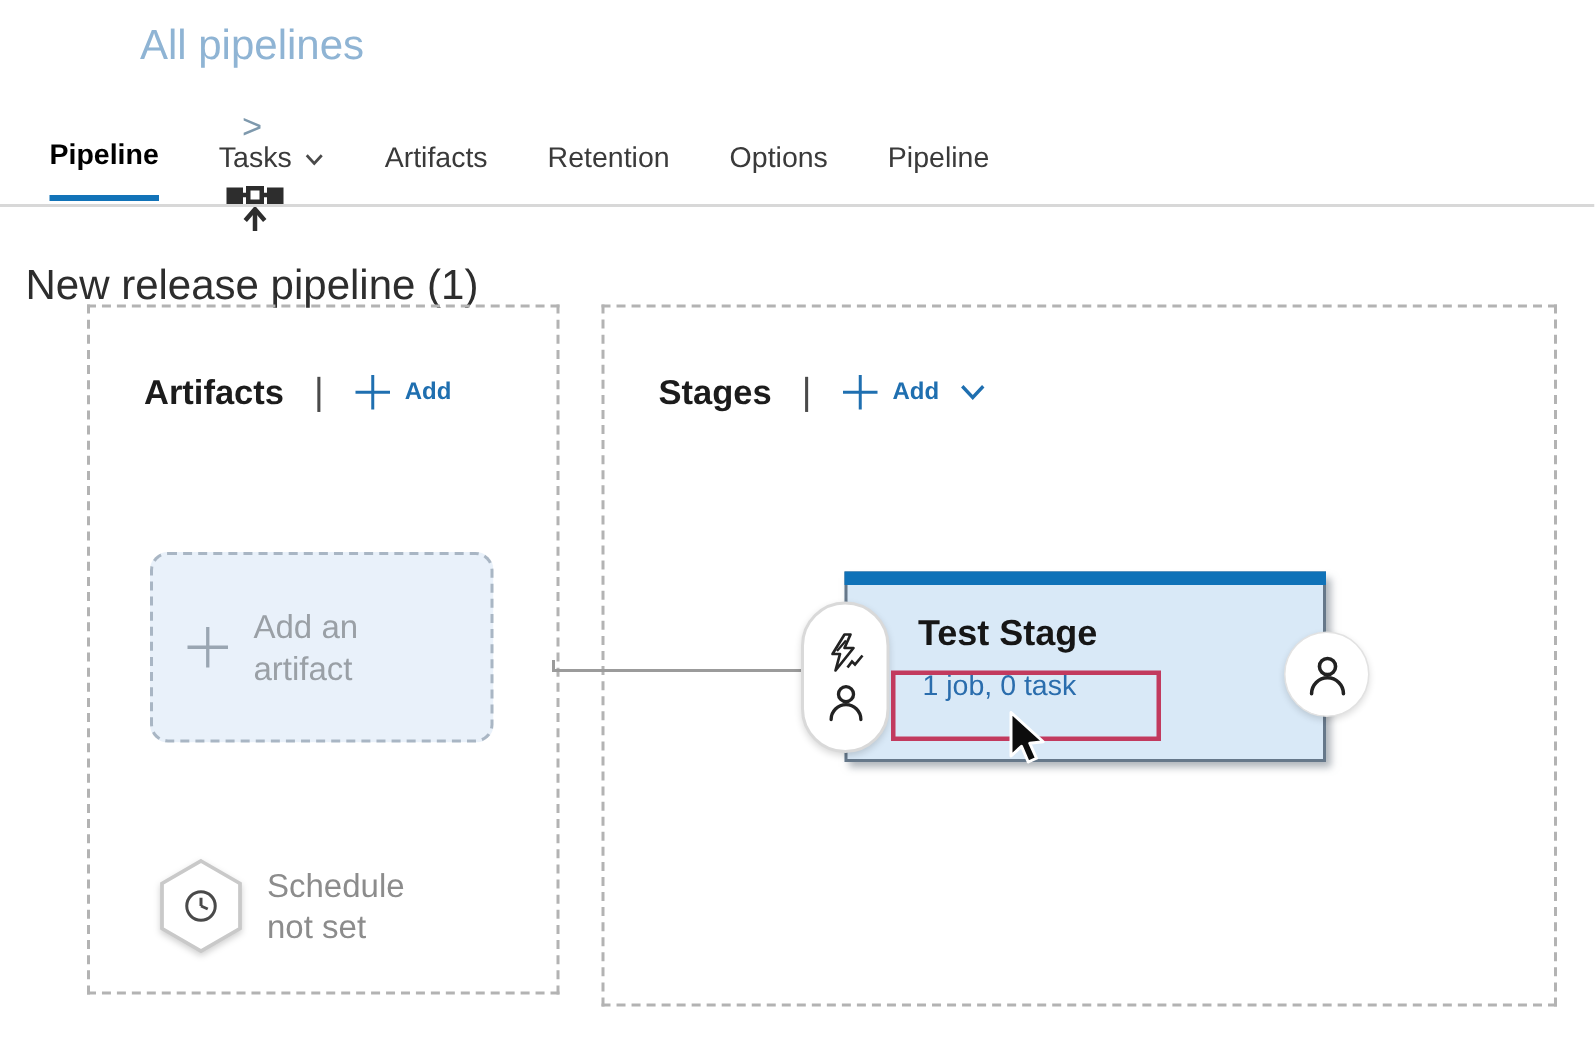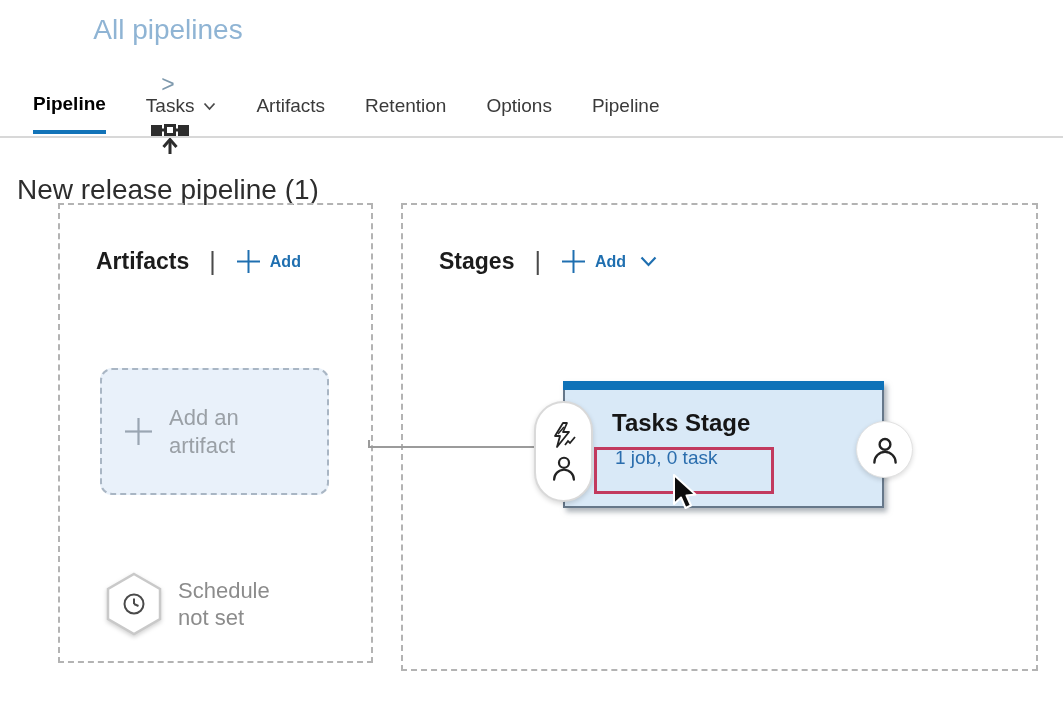--- a/index.html
+++ b/index.html
@@ -257,21 +257,21 @@
     </span>
   </span>
   <span class="schedule-label">Schedule not set</span>
 </div>
 
 <div class="connector-stub"></div>
 <div class="connector-line"></div>
 
 <div class="stage-card">
   <div class="stage-card-topbar"></div>
-  <div class="stage-name">Tasks Stage</div>
+  <div class="stage-name">Test Stage</div>
   <div class="stage-summary">1 job, 0 task</div>
 </div>
 
 <div class="pre-pill">
   <span class="icon">
     <svg width="27" height="30" viewBox="0 0 27 30">
       <path d="M13 2 L5 15 h5 L7 26 L19 11 h-6 L17 2 Z" fill="none" stroke="#222222" stroke-width="1.8" stroke-linejoin="round"></path>
       <line x1="8" y1="13" x2="14" y2="6" stroke="#222222" stroke-width="1.5"></line>
       <polyline points="15,24 18,20 20,22 25,16" fill="none" stroke="#222222" stroke-width="1.8"></polyline>
     </svg>

